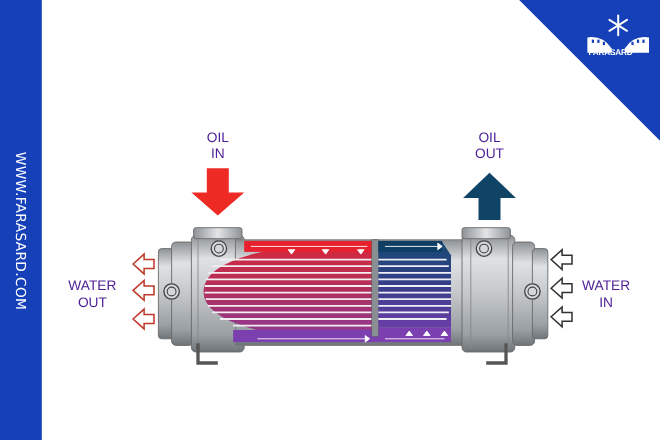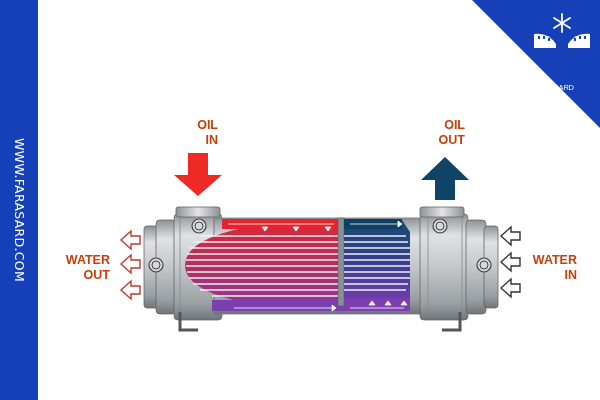--- a/index.html
+++ b/index.html
@@ -1,22 +1,22 @@
 <!DOCTYPE html>
 <html><head>
 <meta charset="utf-8">
 <style>
   html, body { margin:0; padding:0; }
   body { width:600px; height:400px; position:relative; overflow:hidden; background:#ffffff; font-family:"Liberation Sans", sans-serif; }
   .sidebar { position:absolute; left:0; top:0; width:38px; height:400px; background:#1540b8; }
   .sidebar-text { position:absolute; left:19px; top:210px; transform:translate(-50%,-50%) rotate(90deg); white-space:nowrap; color:#ffffff; font-size:12.5px; letter-spacing:0.3px; font-family:"DejaVu Sans", sans-serif; }
   .corner { position:absolute; right:0; top:0; width:0; height:0; border-top:128px solid #1540b8; border-left:128px solid transparent; }
   .logo { position:absolute; left:530px; top:12px; width:64px; height:48px; }
-  .logo-text { position:absolute; left:535px; top:43px; color:#ffffff; font-size:7.5px; font-weight:normal; letter-spacing:-0.2px;margin-top:40px; }
-  .label { position:absolute; text-align:right; font-weight:bold; font-size:12.5px; line-height:15px; color:#c2410c; }
+  .logo-text { position:absolute; left:535px; top:43px; color:#ffffff; font-size:7.5px; font-weight:bold; letter-spacing:-0.2px; }
+  .label { position:absolute; text-align:center; font-weight:normal; font-size:12.5px; line-height:15px; color:#4c1d95; }
   svg.diagram { position:absolute; left:0; top:0; }
 </style>
 </head>
 <body>
 
 <div class="sidebar">
   <div class="sidebar-text">WWW.FARASARD.COM</div>
 </div>
 
 <div class="corner"></div>

